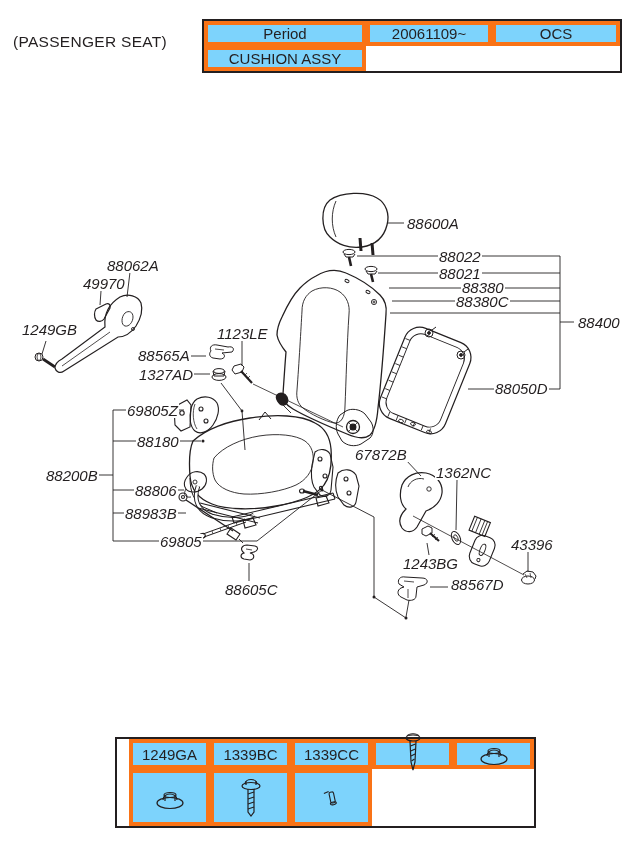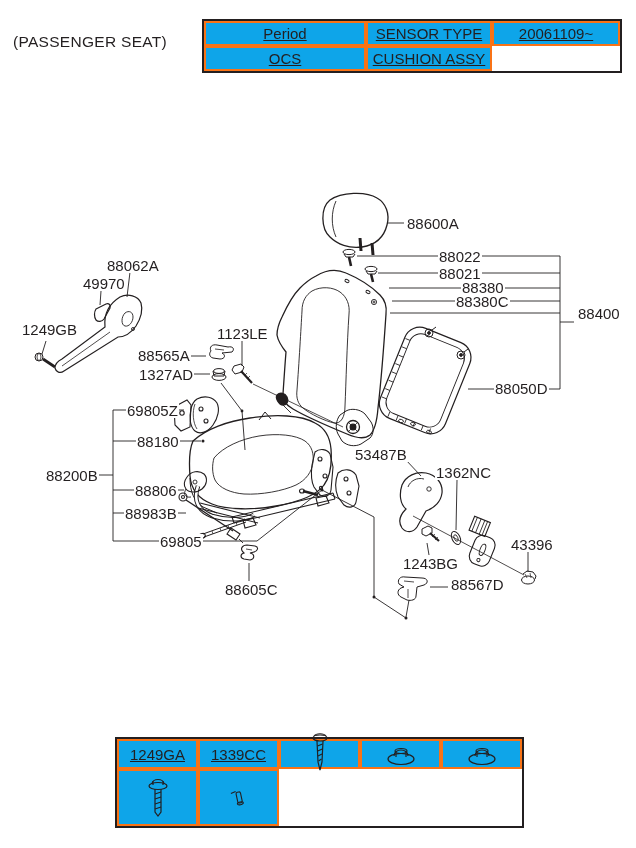--- a/index.html
+++ b/index.html
@@ -1,38 +1,37 @@
 <!DOCTYPE html>
 <html><head>
 <meta charset="utf-8">
 <style>
   html,body{margin:0;padding:0;}
   body{width:636px;height:848px;background:#fff;position:relative;overflow:hidden;
        font-family:"Liberation Sans", sans-serif;color:#231f20;}
   #stage{position:absolute;inset:0;}
   .title{position:absolute;left:13px;top:19px;font-size:15.5px;letter-spacing:.3px;white-space:nowrap;margin-top:14px;}
   .grid-table{position:absolute;display:grid;border:2px solid #231f20;background:#fff;}
-  .grid-table .cell{border:2px solid #f97316;display:flex;align-items:center;justify-content:center;
-       font-size:15px;white-space:nowrap;background:#0ea5e9;text-decoration:underline;}
+  .grid-table .cell{border:4px solid #f97316;display:flex;align-items:center;justify-content:center;
+       font-size:15px;white-space:nowrap;background:#7dd3fc;}
   #info-table{left:202px;top:19px;grid-template-columns:162px 126px 128px;grid-auto-rows:25px;}
-  #fast-table{left:115px;top:737px;grid-template-columns:repeat(5,81px);grid-template-rows:30px 57px;}
+  #fast-table{left:115px;top:737px;grid-template-columns:repeat(5,81px);grid-template-rows:30px 57px;padding-left:12px;}
   svg.diagram{position:absolute;left:0;top:0;}
-  .lbl{position:absolute;font-size:15px;line-height:15px;background:#fff;padding:0 1px;white-space:nowrap;}
+  .lbl{position:absolute;font-size:15px;line-height:15px;background:#fff;padding:0 1px;white-space:nowrap;font-style:italic;}
   .ln{stroke:#231f20;fill:none;}
 </style>
 </head>
 <body>
 
 <div id="stage">
 
   <div class="title">(PASSENGER SEAT)</div>
 
   <div id="info-table" class="grid-table">
     <div class="cell">Period</div>
-    <div class="cell">SENSOR TYPE</div>
     <div class="cell">20061109~</div>
     <div class="cell">OCS</div>
     <div class="cell">CUSHION ASSY</div>
   </div>
 
   <svg class="diagram" width="636" height="848" viewBox="0 0 636 848">
 
     <g class="ln" stroke-width="1.3">
       <path d="M330,237 C321,229 320,208 330,200 C341,192 366,191 377,198 C386,203 390,214 387,225 C384,237 375,245 362,247 C349,249 337,244 330,237 Z"></path>
       <path d="M336,201 C331,212 331,226 336,237" stroke-width="0.9"></path>
@@ -261,43 +260,44 @@
       <line x1="430" y1="587" x2="448" y2="587"></line>
       <line x1="413" y1="516" x2="524" y2="575" stroke-width="0.8"></line>
     </g>
   </svg>
 
   <div class="lbl" style="left:406px;top:216px">88600A</div>
   <div class="lbl" style="left:438px;top:249px">88022</div>
   <div class="lbl" style="left:438px;top:266px">88021</div>
   <div class="lbl" style="left:461px;top:280px">88380</div>
   <div class="lbl" style="left:455px;top:294px">88380C</div>
-  <div class="lbl" style="left:577px;top:306px">88400</div>
+  <div class="lbl" style="left:577px;top:315px">88400</div>
   <div class="lbl" style="left:494px;top:381px">88050D</div>
   <div class="lbl" style="left:106px;top:258px">88062A</div>
   <div class="lbl" style="left:82px;top:276px">49970</div>
   <div class="lbl" style="left:21px;top:322px">1249GB</div>
   <div class="lbl" style="left:216px;top:326px">1123LE</div>
   <div class="lbl" style="left:137px;top:348px">88565A</div>
   <div class="lbl" style="left:138px;top:367px">1327AD</div>
   <div class="lbl" style="left:126px;top:403px">69805Z</div>
   <div class="lbl" style="left:136px;top:434px">88180</div>
   <div class="lbl" style="left:45px;top:468px">88200B</div>
   <div class="lbl" style="left:134px;top:483px">88806</div>
   <div class="lbl" style="left:124px;top:506px">88983B</div>
   <div class="lbl" style="left:159px;top:534px">69805</div>
   <div class="lbl" style="left:224px;top:582px">88605C</div>
-  <div class="lbl" style="left:354px;top:447px">53487B</div>
+  <div class="lbl" style="left:354px;top:447px">67872B</div>
   <div class="lbl" style="left:435px;top:465px">1362NC</div>
   <div class="lbl" style="left:402px;top:556px">1243BG</div>
   <div class="lbl" style="left:510px;top:537px">43396</div>
   <div class="lbl" style="left:450px;top:577px">88567D</div>
 
   <div id="fast-table" class="grid-table">
     <div class="cell">1249GA</div>
+    <div class="cell">1339BC</div>
     <div class="cell">1339CC</div>
 
     <div class="cell">
       <svg width="30" height="44" viewBox="0 0 30 44" class="ln" stroke-width="1.2">
         <ellipse cx="15" cy="6" rx="7" ry="3"></ellipse>
         <path d="M9,4 C11,1 19,1 21,4"></path>
         <path d="M12,9 L13,30 L15,38 L17,30 L18,9"></path>
         <line x1="12.5" y1="14" x2="17.5" y2="12"></line>
           <line x1="12.7" y1="19" x2="17.3" y2="17"></line>
         <line x1="13" y1="24" x2="17" y2="22"></line>

